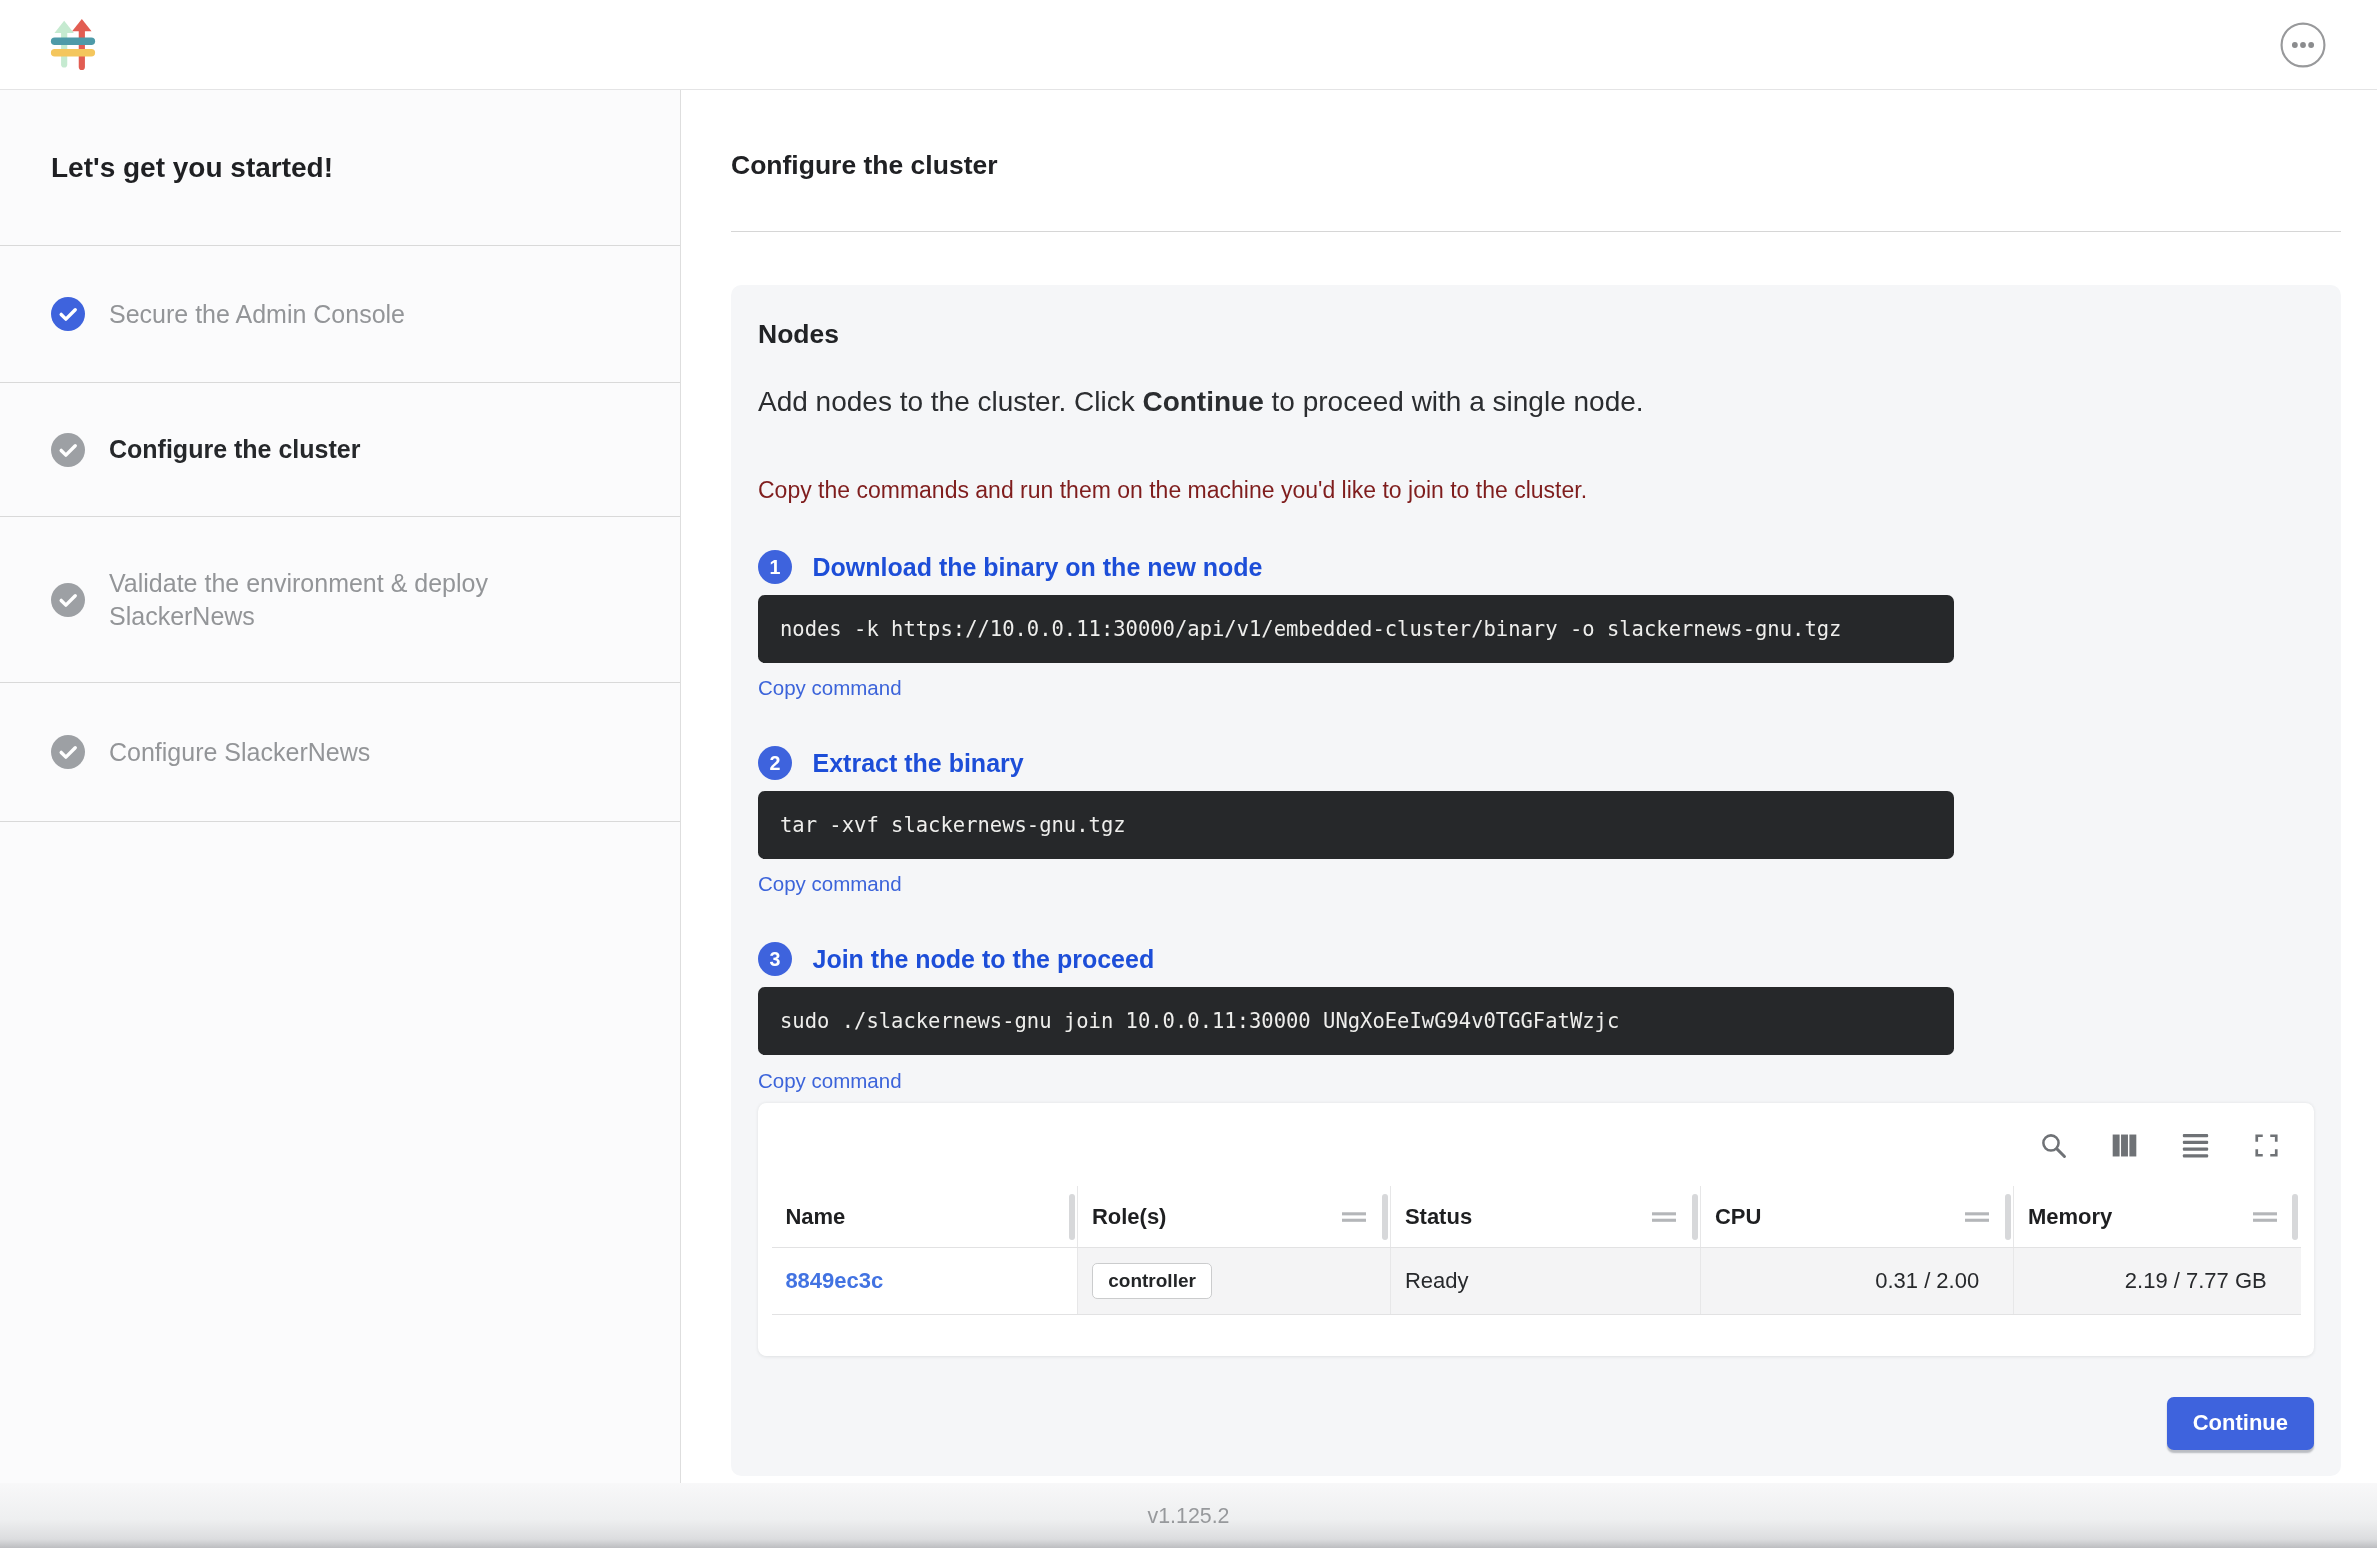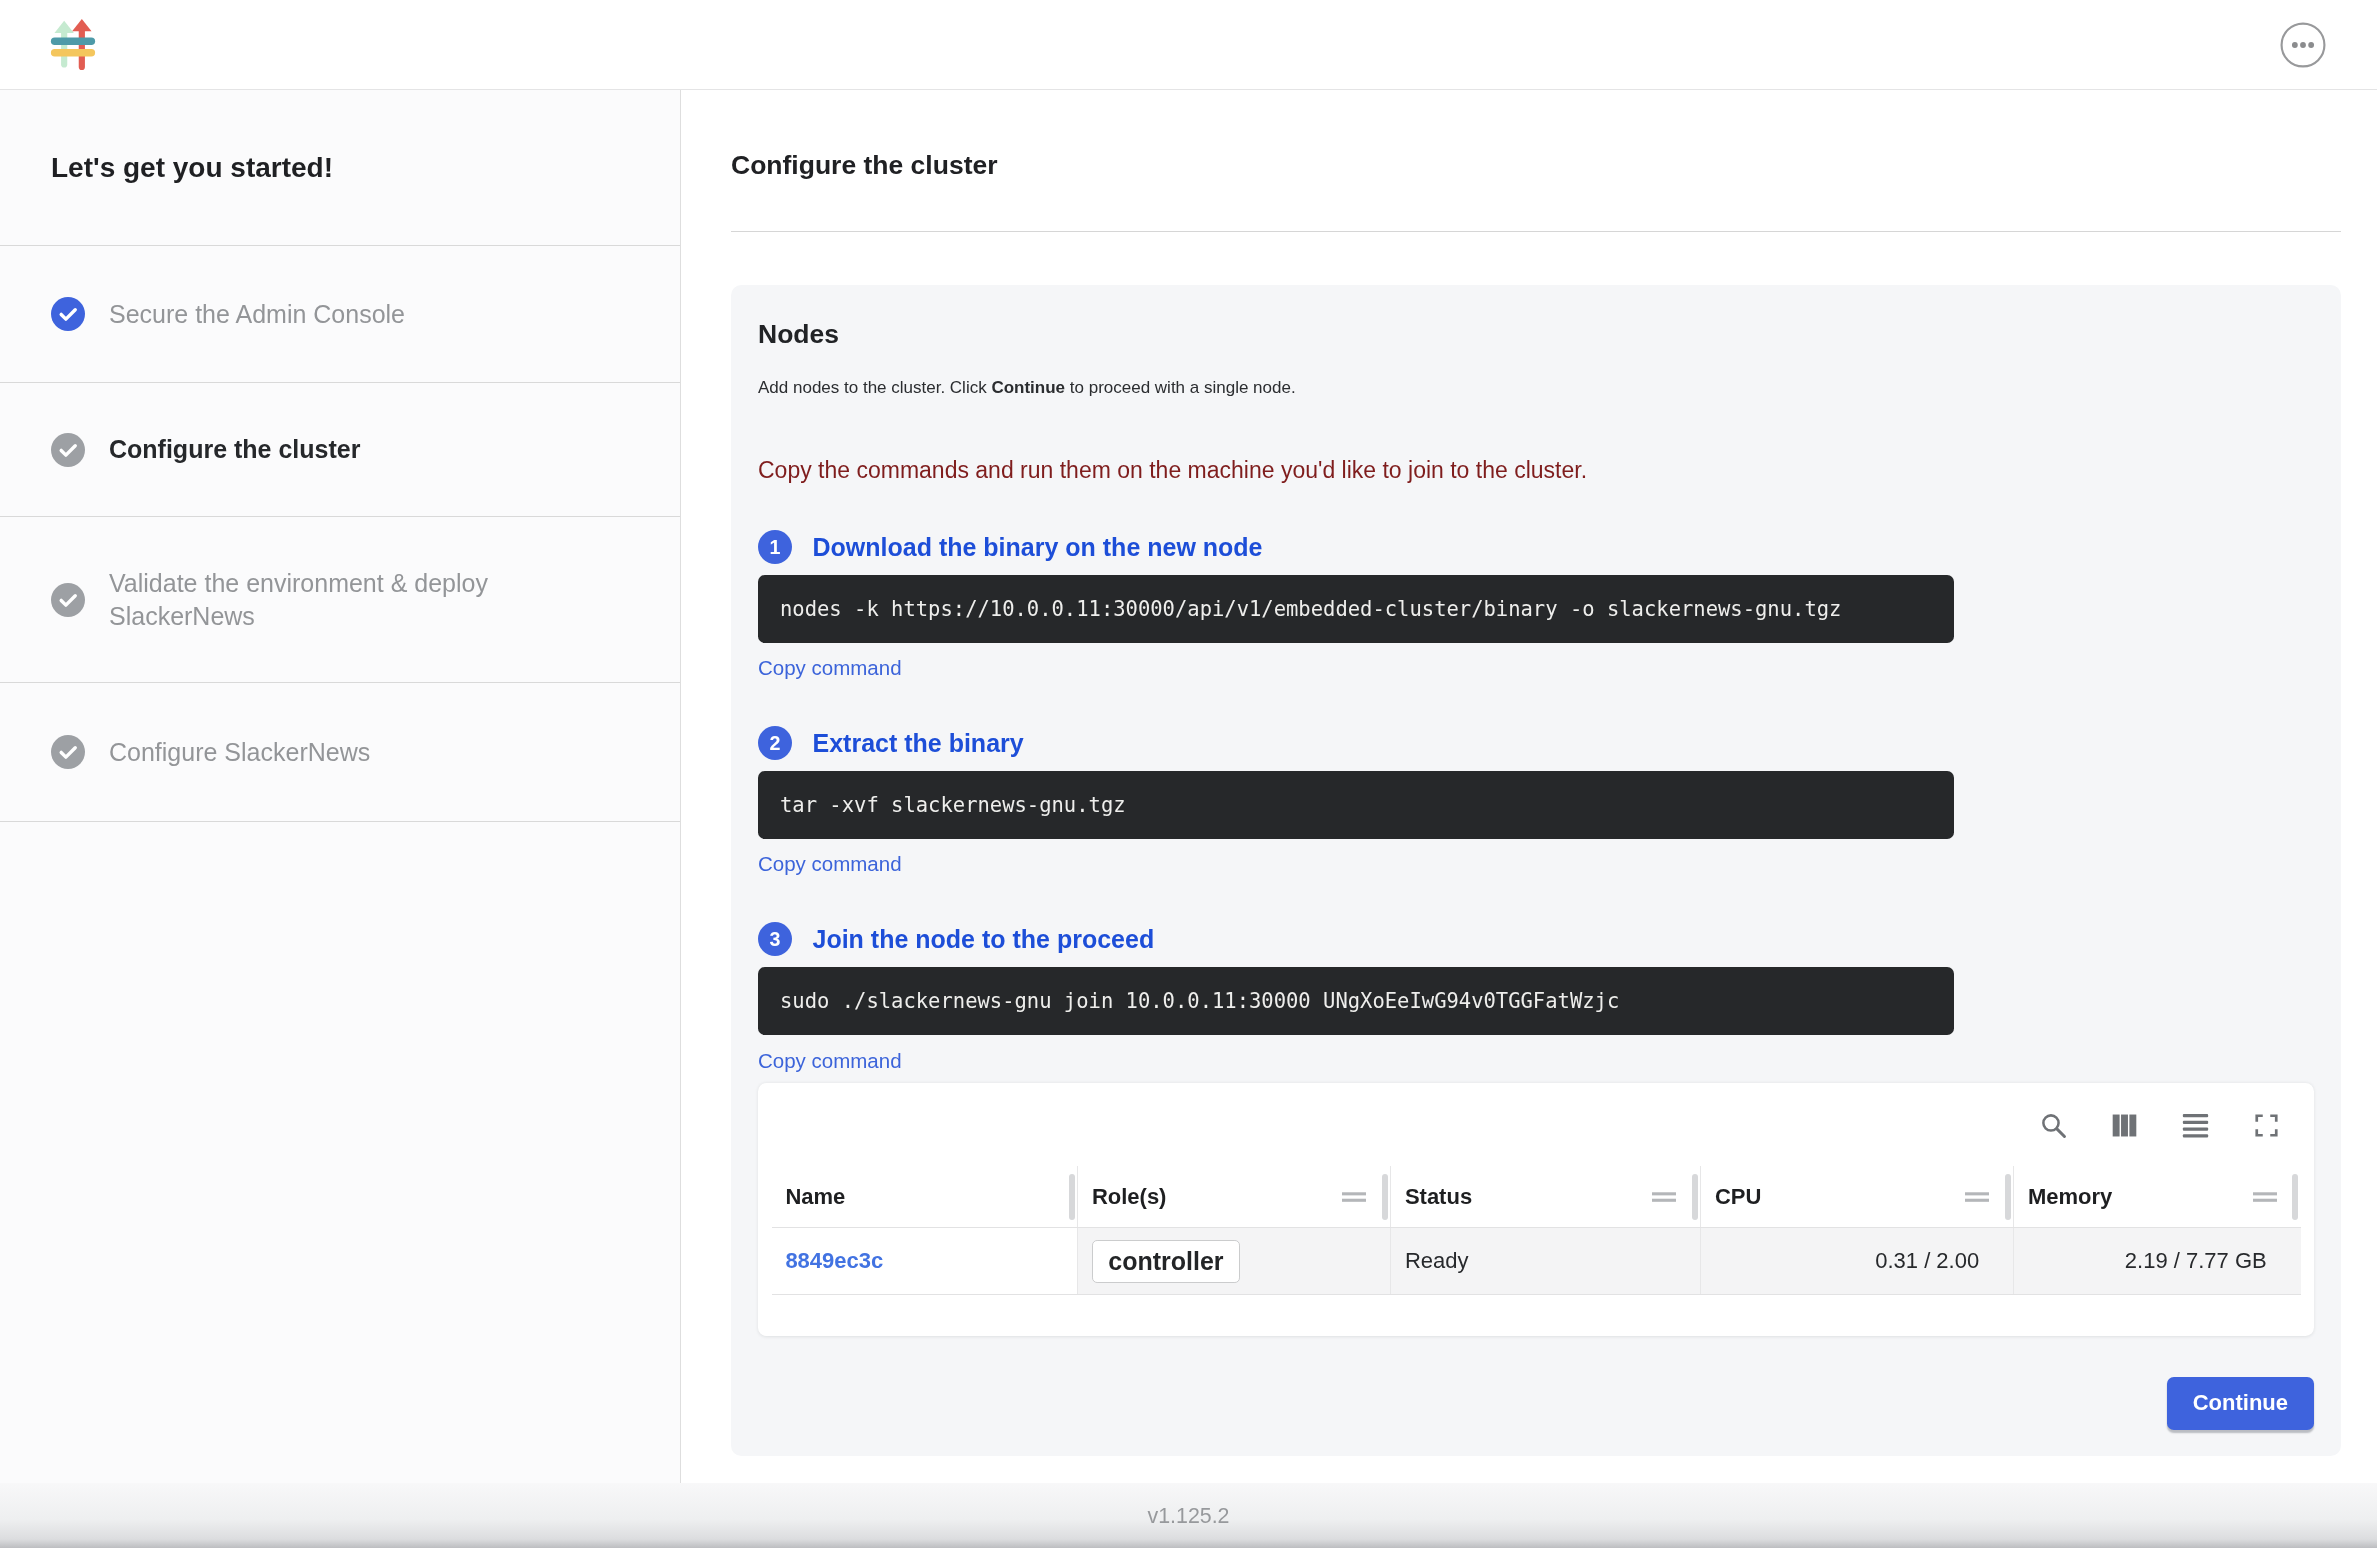--- a/index.html
+++ b/index.html
@@ -26,21 +26,21 @@
   .step-item.active .label { color:#26282b; font-weight:bold; }
   .si-1 { height:137px; } .si-2 { height:134px; } .si-3 { height:139px; } .si-4 { height:166px; }
 
   
   .main { flex:1 1 auto; background:#fff; padding:60px 36px 0 50px; overflow:hidden; }
   .page-title { font-size:26.5px; font-weight:bold; color:#202124; }
   .title-rule { border:none; border-top:1.7px solid #d6d6d6; margin-top:50px; }
 
   .card { margin-top:53px; background:#f5f6f8; border-radius:10.3px; padding:34px 27px 26px; }
   .card h2 { font-size:26.5px; font-weight:bold; color:#212326; }
-  .intro { margin-top:28px; font-size:17px; color:#2b2d30; }
+  .intro { margin-top:36px; font-size:28px; color:#2b2d30; }
   .intro b { font-weight:bold; }
   .hint { margin-top:59px; font-size:23px; color:#7f1d1d; }
 
   .step-head { margin-top:44px; display:flex; align-items:center; gap:20.5px; height:38px; }
   .num-circle { width:34px; height:34px; border-radius:50%; background:#3e63dd; color:#fff;
                 display:flex; align-items:center; justify-content:center; font-size:19.7px; font-weight:bold; flex:0 0 34px; }
   .step-title { font-size:25px; font-weight:bold; color:#1d4ed8; }
   .codeblock { margin-top:8.5px; width:1196px; height:68px; background:#26282a; border-radius:6.8px;
                color:#eeeeec; font-family:"DejaVu Sans Mono", monospace; font-size:20.5px;
                display:flex; align-items:center; padding:0 22px; white-space:nowrap; }
@@ -56,21 +56,21 @@
   th { height:62px; font-size:22px; font-weight:bold; color:#1e1f21; text-align:left;
        padding:0 13.7px; background:#fff; border-bottom:1.7px solid #e2e2e3; position:relative; }
   th:not(:last-child), td:not(:last-child) { border-right:1.7px solid #e7e7e8; }
   .drag-icon { position:absolute; right:24px; top:50%; transform:translateY(-50%); width:24px; height:12px; }
   .resize-bar { position:absolute; right:2.6px; top:50%; transform:translateY(-50%);
                 width:6px; height:46px; border-radius:3.4px; background:#d7d8da; cursor:col-resize; }
   td { height:67px; font-size:22px; color:#27292c; padding:0 13.7px; background:#f4f4f5; border-bottom:1.7px solid #e2e2e3; }
   td.cell-name { background:#fff; }
   .node-link { color:#4273e2; font-weight:bold; text-decoration:none; cursor:pointer; }
   .chip { display:inline-block; padding:6px 15.4px; border:1.7px solid #cbcccd; border-radius:5.1px;
-          background:#fff; font-size:25px; font-weight:bold; color:#232527; }
+          background:#fff; font-size:19px; font-weight:bold; color:#232527; }
   td.num { text-align:right; padding-right:34px; }
 
   .continue-btn { display:block; margin:41px 0 0 auto; min-width:135px; height:53px; padding:0 26px;
                   background:#3e63dd; color:#fff; font-family:"Liberation Sans", sans-serif;
                   font-size:22px; font-weight:bold; border:none; border-radius:6.8px; cursor:pointer;
                   box-shadow:0 2.6px 1.7px rgba(31,41,55,0.28); }
 
   
   .footer { height:66px; flex:0 0 auto; display:flex; align-items:center; justify-content:center;
             font-size:21.4px; color:#97999c;

